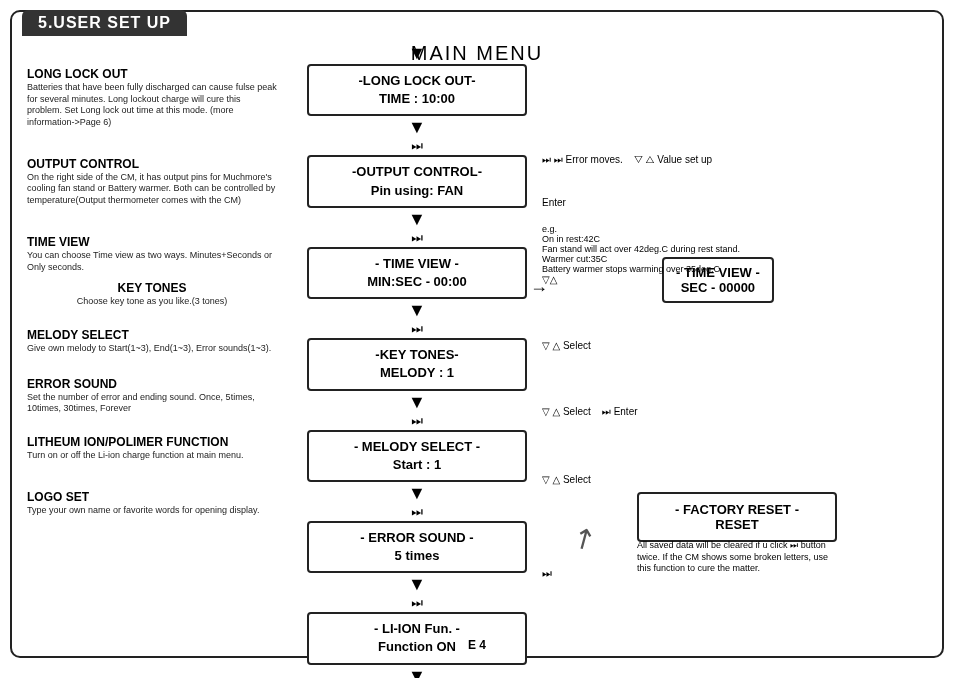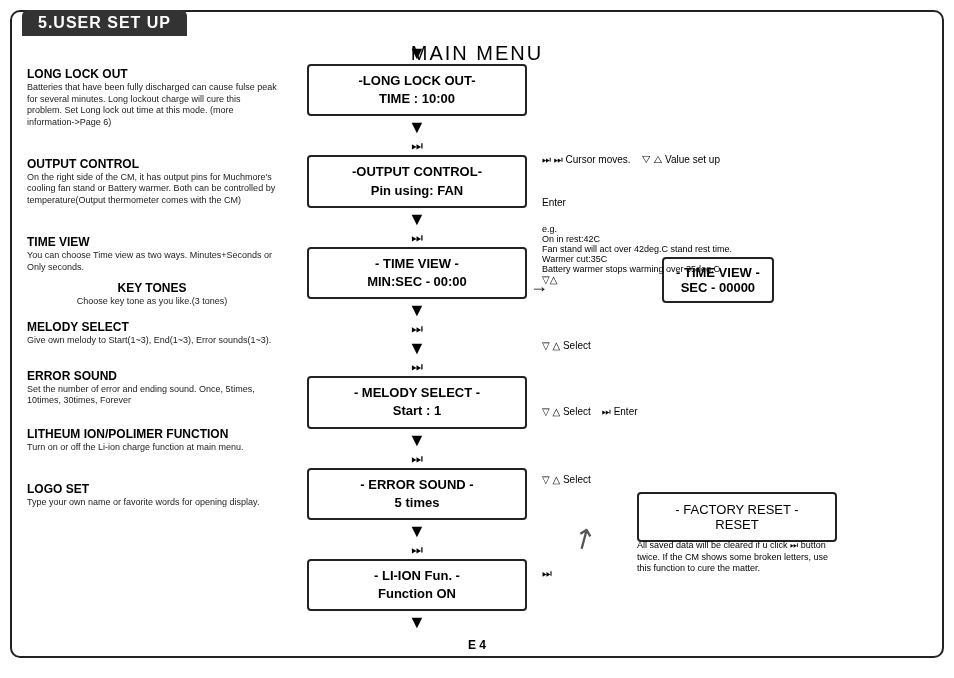--- a/index.html
+++ b/index.html
@@ -122,21 +122,21 @@
 
     
     .factory-reset-box {
       position: absolute;
       left: 625px;
       top: 480px;
       border: 2px solid #222;
       border-radius: 4px;
       padding: 8px 14px;
       font-size: 13px;
-      font-weight: normal;
+      font-weight: bold;
       text-align: center;
       background: #fff;
       width: 200px;
     }
     .factory-reset-desc {
       position: absolute;
       left: 625px;
       top: 528px;
       font-size: 9px;
       width: 200px;
@@ -179,21 +179,21 @@
     <div class="desc-section" style="margin-top:28px;">
       <div class="desc-title">TIME VIEW</div>
       <div class="desc-text">You can choose Time view as two ways. Minutes+Seconds or Only seconds.</div>
     </div>
 
     <div class="desc-section" style="text-align:center;">
       <div class="desc-title">KEY TONES</div>
       <div class="desc-text">Choose key tone as you like.(3 tones)</div>
     </div>
 
-    <div class="desc-section" style="margin-top:12px;">
+    <div class="desc-section" style="margin-top:20px;">
       <div class="desc-title">MELODY SELECT</div>
       <div class="desc-text">Give own melody to Start(1~3), End(1~3), Error sounds(1~3).</div>
     </div>
 
     <div class="desc-section" style="margin-top:22px;">
       <div class="desc-title">ERROR SOUND</div>
       <div class="desc-text">Set the number of error and ending sound. Once, 5times, 10times, 30times, Forever</div>
     </div>
 
     <div class="desc-section" style="margin-top:20px;">
@@ -229,20 +229,24 @@
     <div class="enter-symbol">⏭</div>
 
     <div class="menu-box">
       <span>-   TIME VIEW   -</span><br>
       <span>MIN:SEC -  00:00</span>
     </div>
 
     <div class="arrow-down">▼</div>
     <div class="enter-symbol">⏭</div>
 
+    <div class="menu-box">
+      <span>-KEY TONES-</span><br>
+      <span>MELODY : 1</span>
+    </div>
 
     <div class="arrow-down">▼</div>
     <div class="enter-symbol">⏭</div>
 
     <div class="menu-box">
       <span>- MELODY SELECT -</span><br>
       <span>Start   :   1</span>
     </div>
 
     <div class="arrow-down">▼</div>
@@ -267,32 +271,32 @@
 
   <div class="time-view-box">
     <span>-    TIME VIEW    -</span><br>
     <span>SEC -  00000</span>
   </div>
 
   <div style="position:absolute; left:518px; top:264px; font-size:18px; font-weight:bold;">→</div>
 
   <div style="position:absolute; left:530px; top:142px; font-size:10px;">
     <span>⏭</span>
-    <span>⏭ Cursor moves.</span>
+    <span>⏭ Error moves.</span>
     &nbsp;&nbsp;
     <span>▽  △  Value set up</span>
   </div>
 
   <div style="position:absolute; left:530px; top:185px; font-size:10px;">
     <span>Enter</span>
   </div>
   <div style="position:absolute; left:530px; top:212px; font-size:9px; width:300px;">
     <div>e.g.</div>
     <div>On in rest:42C</div>
-    <div>Fan stand will act over 42deg.C stand rest time.</div>
+    <div>Fan stand will act over 42deg.C during rest stand.</div>
     <div>Warmer cut:35C</div>
     <div>Battery warmer stops warming over 35deg.C</div>
   </div>
 
   <div style="position:absolute; left:530px; top:262px; font-size:10px;">
     <span>▽△</span>
   </div>
 
   <div style="position:absolute; left:530px; top:328px; font-size:10px;">
     <span>▽ △  Select</span>

